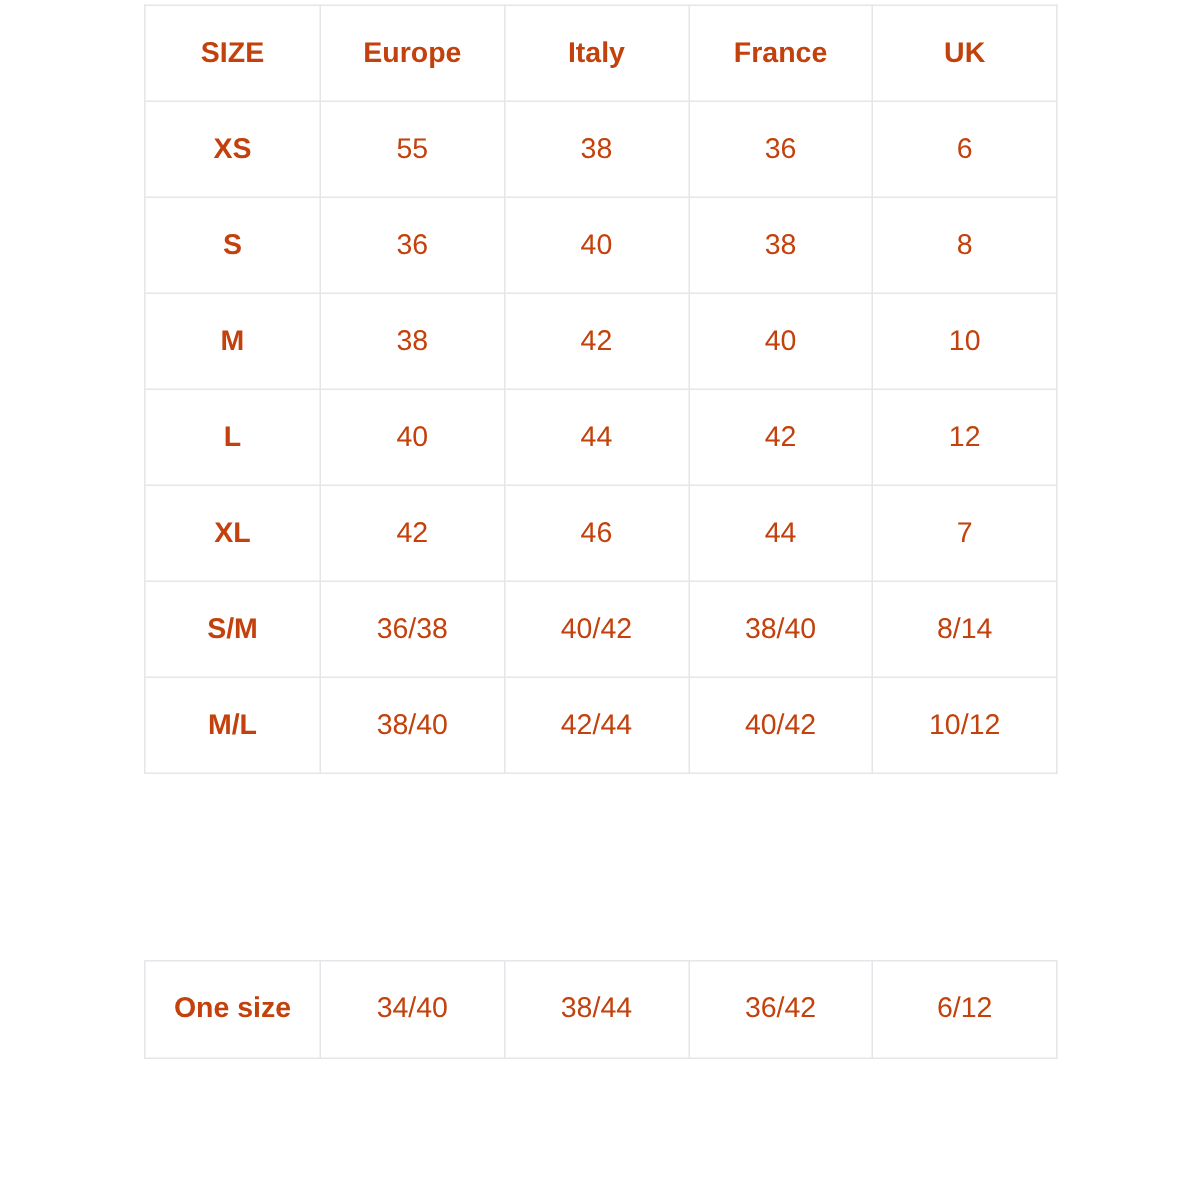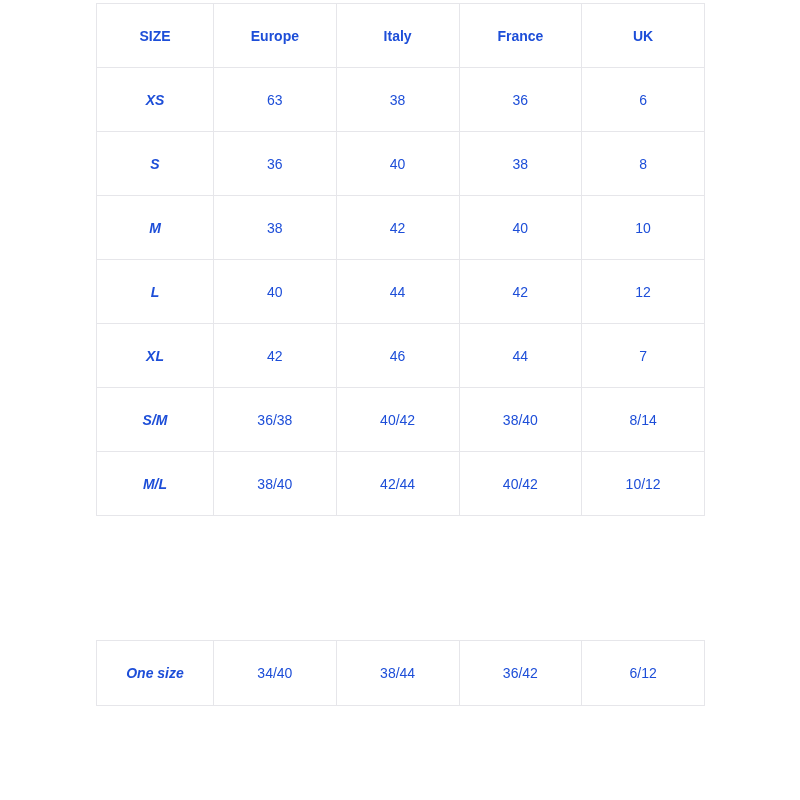--- a/index.html
+++ b/index.html
@@ -34,32 +34,31 @@
     table-layout: fixed;
   }
   table.size-table col.c-size { width: 117px; }
   table.size-table col.c-data { width: 122.75px; }
 
   table.size-table td,
   table.size-table th {
     border: 1px solid #e6e6ea;
     text-align: center;
     vertical-align: middle;
-    font-size: 14px;
-    color: #1d4ed8;
+    font-size: 19px;
+    color: #c2410c;
     padding: 0;
     height: 63px;
     font-weight: 400;
   }
   table.size-table th {
     font-weight: 700;
   }
   table.size-table td.rowhead {
     font-weight: 700;
-    font-style: italic;
   }
   .secondary table.size-table td {
     height: 64px;
   }
 </style>
 </head>
 <body>
 
 <div class="page">
 
@@ -77,21 +76,21 @@
           <th>SIZE</th>
           <th>Europe</th>
           <th>Italy</th>
           <th>France</th>
           <th>UK</th>
         </tr>
       </thead>
       <tbody>
         <tr>
           <td class="rowhead">XS</td>
-          <td>63</td>
+          <td>55</td>
           <td>38</td>
           <td>36</td>
           <td>6</td>
         </tr>
         <tr>
           <td class="rowhead">S</td>
           <td>36</td>
           <td>40</td>
           <td>38</td>
           <td>8</td>

